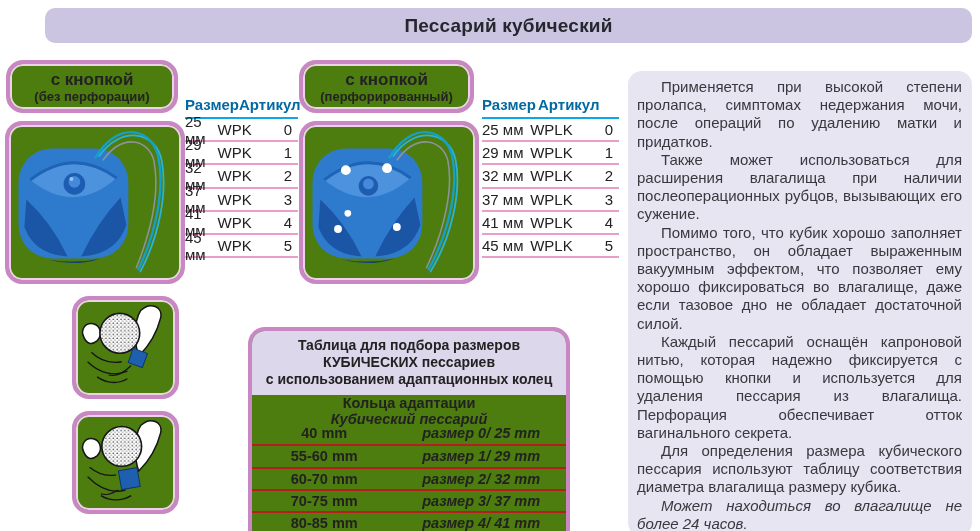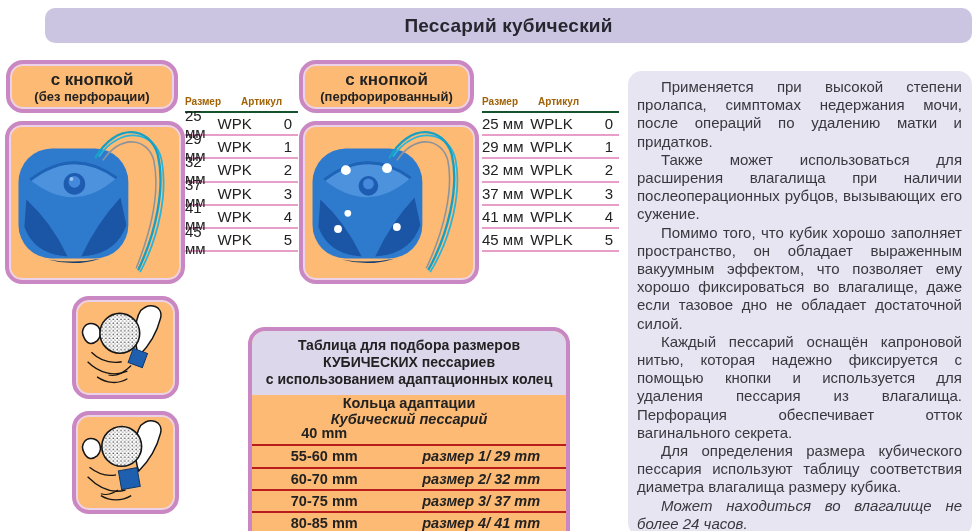--- a/index.html
+++ b/index.html
@@ -12,34 +12,34 @@
   
   .header-bar {
     position:absolute; left:45px; top:8px; width:927px; height:35px;
     background:#cbc5e2; border-radius:10px;
     display:flex; align-items:center; justify-content:center;
   }
   .header-bar h1 { font-size:19px; font-weight:bold; color:#26262e; letter-spacing:.2px; }
 
   
   .pink-box {
-    position:absolute; background:#fdba74;
+    position:absolute; background:#4d7c0f;
     border:4px solid #c987c3; border-radius:17px;
     box-shadow: inset 0 0 0 2px #ecd2e8;
   }
   .label-box { display:flex; flex-direction:column; align-items:center; justify-content:center; text-align:center; }
   .label-box .l1 { font-size:17px; font-weight:bold; color:#222; line-height:19px; }
   .label-box .l2 { font-size:13px; font-weight:bold; color:#222; line-height:15px; }
   .photo-box { display:flex; align-items:center; justify-content:center; overflow:hidden; }
 
   
   .size-table { position:absolute; }
   .size-head {
-    display:flex; font-size:10px; font-weight:bold; color:#a16207;
-    padding-bottom:4px; border-bottom:2px solid #14532d;
+    display:flex; font-size:15px; font-weight:bold; color:#0369a1;
+    padding-bottom:4px; border-bottom:2px solid #0ea5e9;
   }
   .size-head .h1 { width:56px; }
   .size-head .h2 { flex:1; }
   .srow {
     display:flex; align-items:center; height:23.2px;
     border-bottom:2px solid #e79fc9; font-size:15px; color:#222;
   }
   .scell-size { width:56px; }
   .scell-art { flex:1; display:flex; justify-content:space-between; padding-right:6px;gap:32px; }
 
@@ -282,20 +282,21 @@
       <div>КУБИЧЕСКИХ пессариев</div>
       <div>с использованием адаптационных колец</div>
     </div>
     <div class="sel-head">
       <span class="c1">Кольца адаптации</span>
       <span class="c2">Кубический пессарий</span>
     </div>
     <div>
         <div class="sel-row">
           <span class="c1">40  mm</span>
+          <span class="c2">размер 0/  25 mm</span>
         </div>
         <div class="sel-row">
           <span class="c1">55-60  mm</span>
           <span class="c2">размер 1/  29 mm</span>
         </div>
         <div class="sel-row">
           <span class="c1">60-70  mm</span>
           <span class="c2">размер 2/  32 mm</span>
         </div>
         <div class="sel-row">

